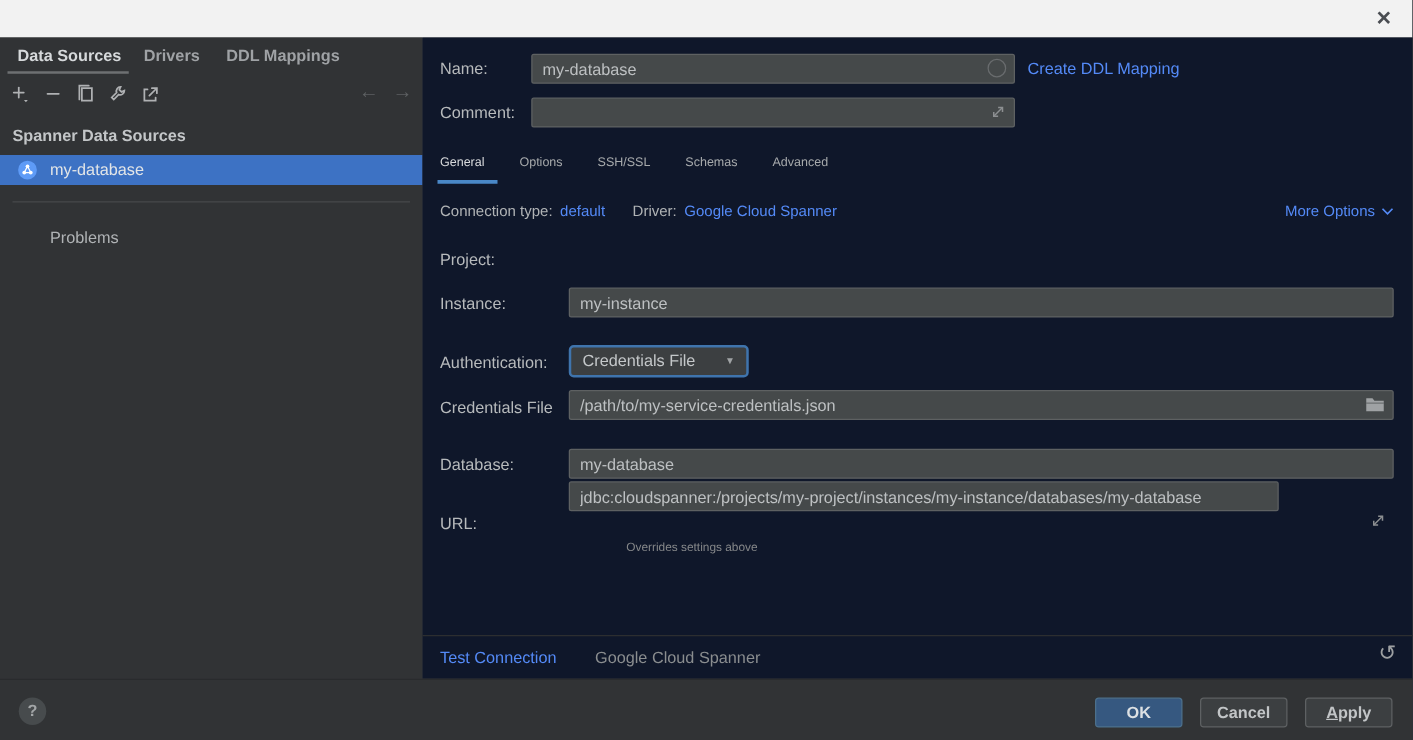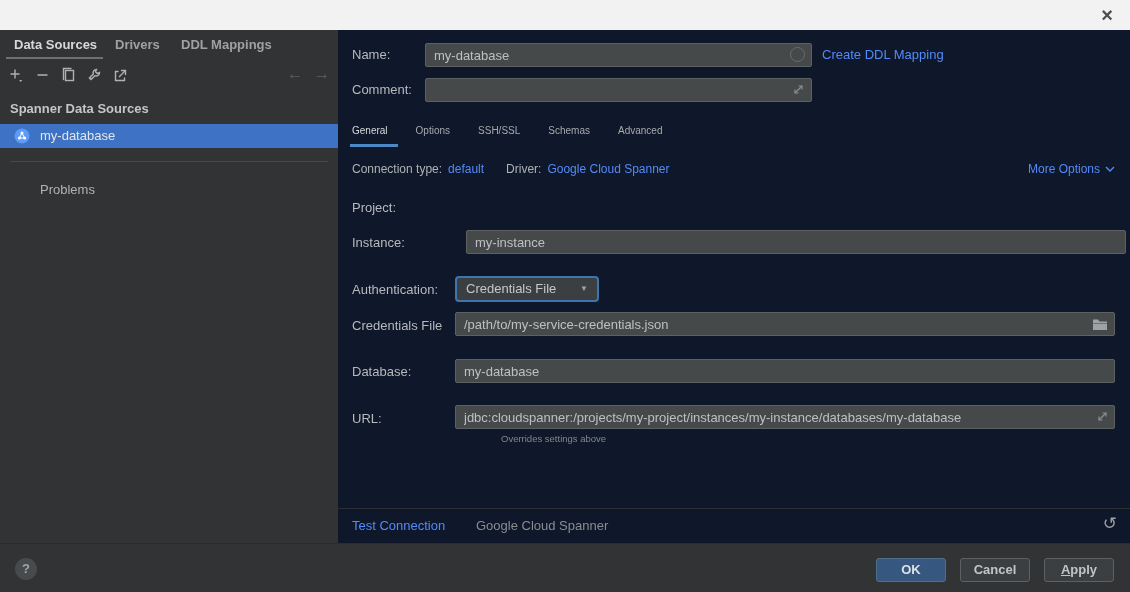--- a/index.html
+++ b/index.html
@@ -191,42 +191,42 @@
         <a class="link link12">More Options</a>
         <svg width="10" height="8" viewBox="0 0 10 8">
             <polyline points="1,2 5,6 9,2" stroke="#548af7" stroke-width="1.4" fill="none"></polyline>
           </svg>
       </span>
     </div>
 
     <div class="lbl" style="left:14px; top:170px">Project:</div>
 
     <div class="lbl" style="left:14px; top:205px">Instance:</div>
-    <input class="tfield" style="left: 117px; top: 200px; width: 660px; margin-left: 11px;" value="my-instance">
+    <input class="tfield" style="left: 117px; top: 200px; width: 660px;" value="my-instance">
 
     <div class="lbl" style="left:14px; top:252px">Authentication:</div>
     <div class="dropdown">
       <span class="dd-text">Credentials File</span>
       <span class="dd-arrow">▼</span>
     </div>
 
     <div class="lbl" style="left:14px; top:288px">Credentials File</div>
     <input class="tfield w-icon" style="left: 117px; top: 282px; width: 660px;" value="/path/to/my-service-credentials.json">
     <span class="field-icon" style="left:754px; top:287px">
       <svg width="16" height="13" viewBox="0 0 16 13">
           <path d="M1 1.5h5l1.5 2H15v8.5H1z" fill="#9fa2a4"></path>
           <rect x="1" y="5" width="14" height="1" fill="#3c3f41" opacity="0.5"></rect>
         </svg>
     </span>
 
     <div class="lbl" style="left:14px; top:334px">Database:</div>
     <input class="tfield" style="left: 117px; top: 329px; width: 660px;" value="my-database">
 
     <div class="lbl" style="left:14px; top:381px">URL:</div>
-    <input class="tfield w-icon" style="left: 117px; top: 375px; width: 660px;" value="jdbc:cloudspanner:/projects/my-project/instances/my-instance/databases/my-database">
+    <input class="tfield w-icon" style="left: 117px; top: 355px; width: 568px;" value="jdbc:cloudspanner:/projects/my-project/instances/my-instance/databases/my-database">
     <span class="field-icon" style="left:757px; top:379px">
       <svg width="15" height="15" viewBox="0 0 15 15">
           <g stroke="#8c8f91" stroke-width="1.2" fill="none">
             <line x1="4" y1="11" x2="11" y2="4"></line>
             <polyline points="7.5,4 11,4 11,7.5"></polyline>
             <polyline points="7.5,11 4,11 4,7.5"></polyline>
           </g>
         </svg>
     </span>
     <div class="url-note">Overrides settings above</div>

